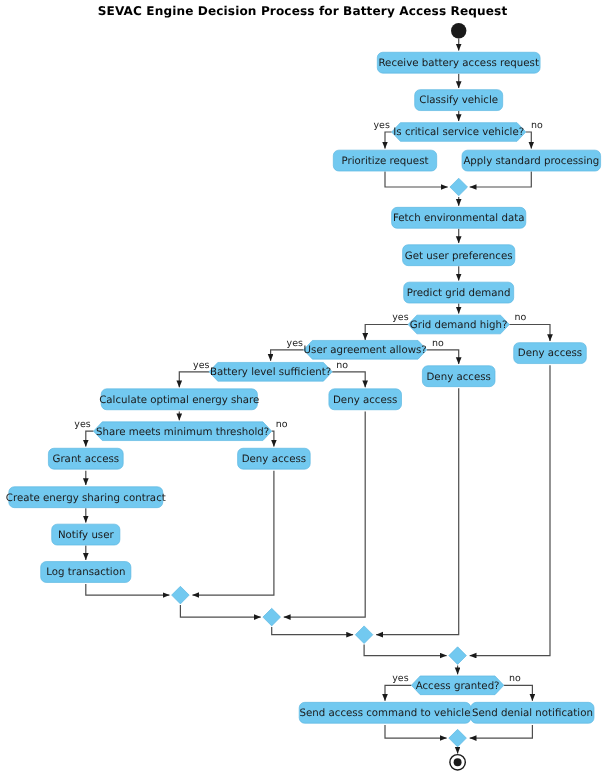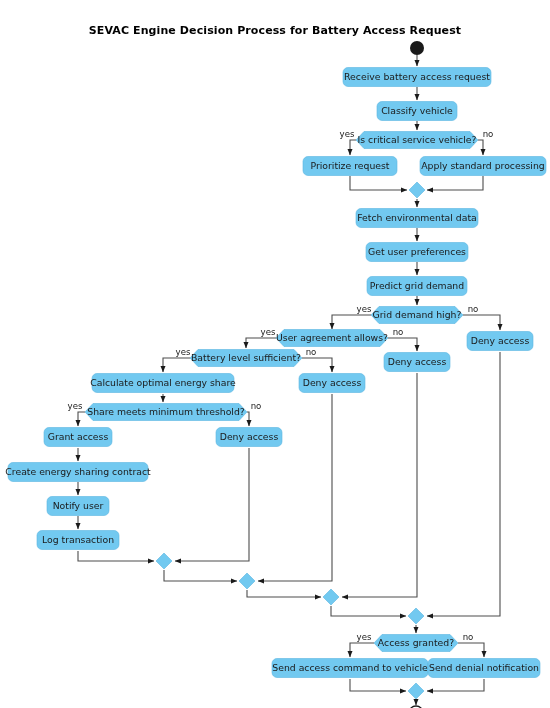--- a/index.html
+++ b/index.html
@@ -12,21 +12,20 @@
     width: 550px;
     height: 708px;
     font-family: "DejaVu Sans", "Liberation Sans", sans-serif;
     overflow: hidden;
   }
   #diagram-root {
     position: relative;
     width: 550px;
     height: 604px;
     background: #ffffff;
-    margin-top: 20px;
   }
   #diagram-title {
     position: absolute;
     top: 4px;
     left: 0;
     width: 550px;
     text-align: center;
     font-size: 11px;
     font-weight: bold;
     color: #000000;

